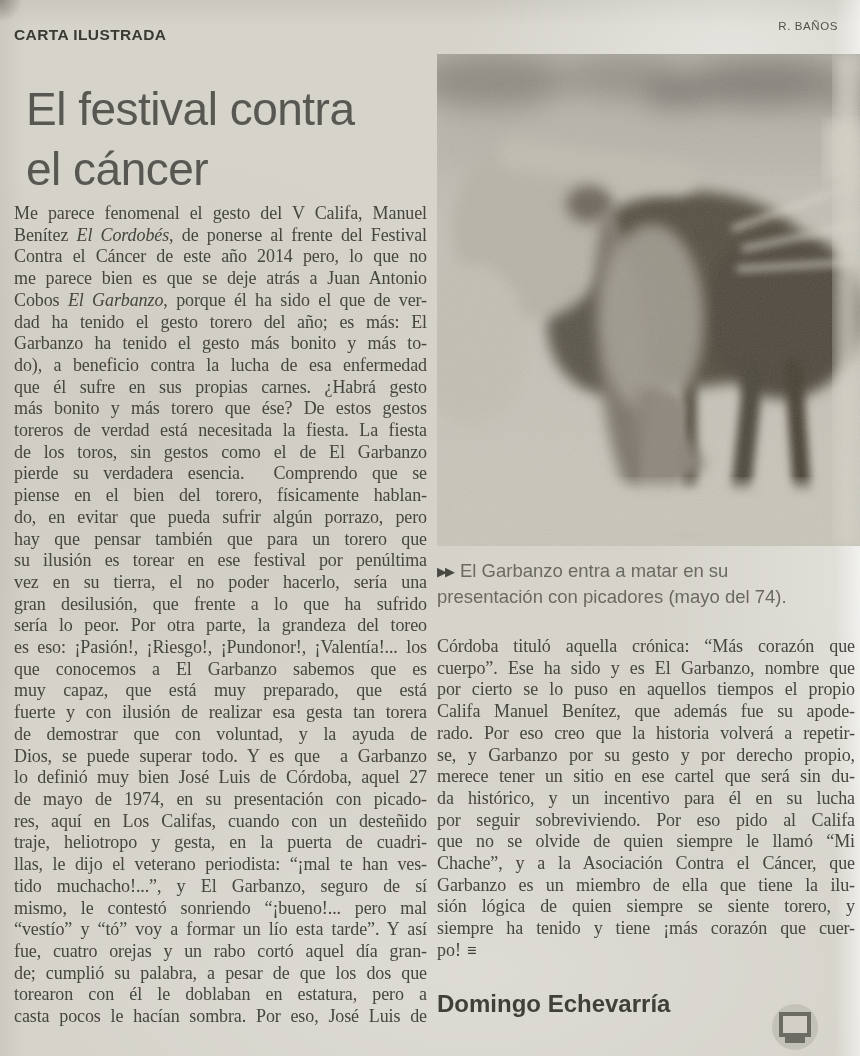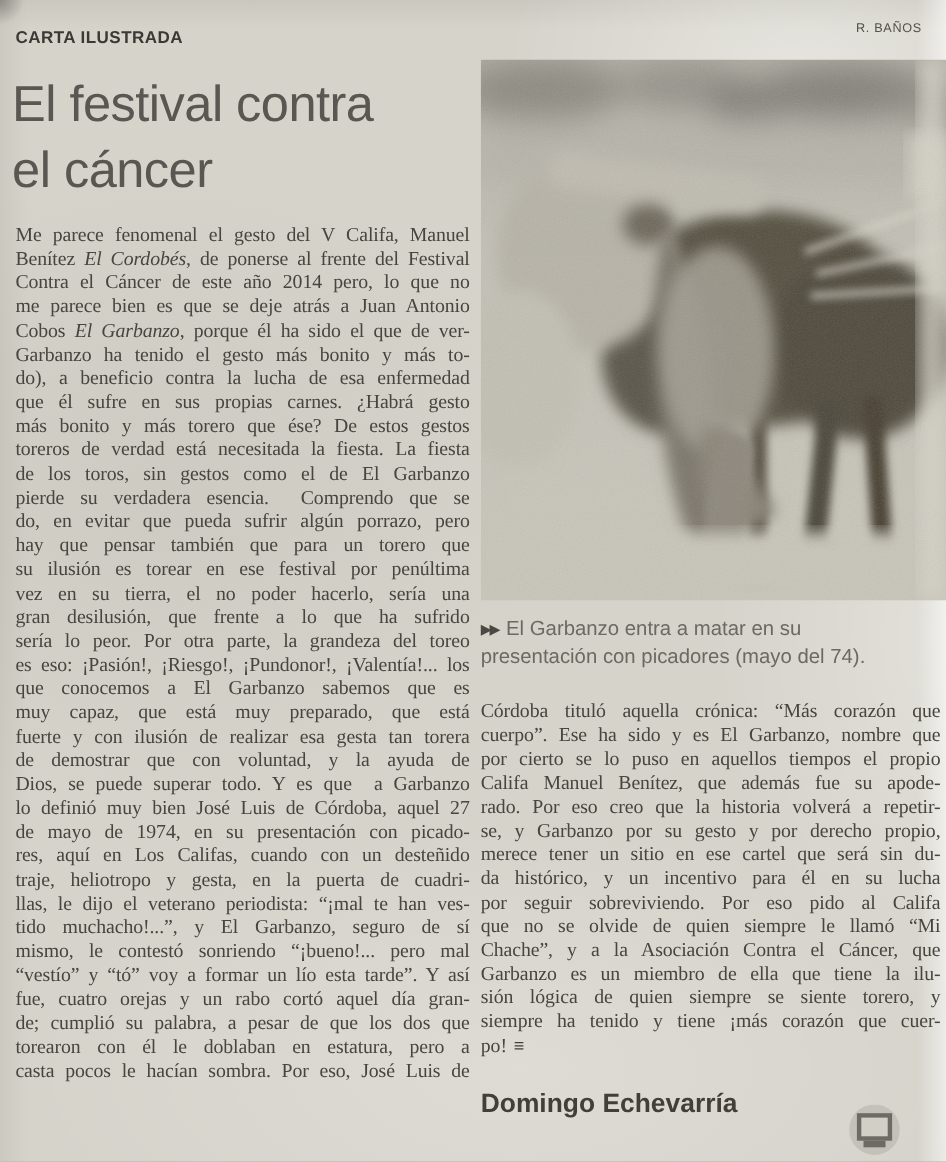--- a/index.html
+++ b/index.html
@@ -27,21 +27,21 @@
     font-size:15.5px;font-weight:bold;letter-spacing:.4px;
     color:#3a3934;
   }
   .credit{
     position:absolute;right:22px;top:20px;
     font-family:"Liberation Sans",sans-serif;
     font-size:11.5px;font-weight:400;letter-spacing:.6px;
     color:#53514b;
   }
   .title{
-    position:absolute;left:11px;top:64px;width:420px;margin:0;
+    position:absolute;left:11px;top:64px;width:420px;margin:15px;
     font-family:"Liberation Sans",sans-serif;
     font-size:46px;line-height:60px;font-weight:400;letter-spacing:-.5px;
     color:#585751;
   }
   .col{
     position:absolute;
     font-size:18px;line-height:21.7px;letter-spacing:-.1px;
     color:#47453f;
   }
   .col.left{left:14px;top:203px;width:413px;}
@@ -92,27 +92,29 @@
       <div class="title-line"><span>El festival contra</span></div>
       <div class="title-line"><span>el cáncer</span></div>
     </h1>
 
   <div class="col left">
       <div class="jline"><span>Me parece fenomenal el gesto del V Califa, Manuel</span></div>
       <div class="jline"><span>Benítez </span><span class="it">El Cordobés</span><span>, de ponerse al frente del Festival</span></div>
       <div class="jline"><span>Contra el Cáncer de este año 2014 pero, lo que no</span></div>
       <div class="jline"><span>me parece bien es que se deje atrás a Juan Antonio</span></div>
       <div class="jline"><span>Cobos </span><span class="it">El Garbanzo</span><span>, porque él ha sido el que de ver-</span></div>
+      <div class="jline"><span>dad ha tenido el gesto torero del año; es más: El</span></div>
       <div class="jline"><span>Garbanzo ha tenido el gesto más bonito y más to-</span></div>
       <div class="jline"><span>do), a beneficio contra la lucha de esa enfermedad</span></div>
       <div class="jline"><span>que él sufre en sus propias carnes. ¿Habrá gesto</span></div>
       <div class="jline"><span>más bonito y más torero que ése? De estos gestos</span></div>
       <div class="jline"><span>toreros de verdad está necesitada la fiesta. La fiesta</span></div>
       <div class="jline"><span>de los toros, sin gestos como el de El Garbanzo</span></div>
       <div class="jline"><span>pierde su verdadera esencia.&nbsp; Comprendo que se</span></div>
+      <div class="jline"><span>piense en el bien del torero, físicamente hablan-</span></div>
       <div class="jline"><span>do, en evitar que pueda sufrir algún porrazo, pero</span></div>
       <div class="jline"><span>hay que pensar también que para un torero que</span></div>
       <div class="jline"><span>su ilusión es torear en ese festival por penúltima</span></div>
       <div class="jline"><span>vez en su tierra, el no poder hacerlo, sería una</span></div>
       <div class="jline"><span>gran desilusión, que frente a lo que ha sufrido</span></div>
       <div class="jline"><span>sería lo peor. Por otra parte, la grandeza del toreo</span></div>
       <div class="jline"><span>es eso: ¡Pasión!, ¡Riesgo!, ¡Pundonor!, ¡Valentía!... los</span></div>
       <div class="jline"><span>que conocemos a El Garbanzo sabemos que es</span></div>
       <div class="jline"><span>muy capaz, que está muy preparado, que está</span></div>
       <div class="jline"><span>fuerte y con ilusión de realizar esa gesta tan torera</span></div>

